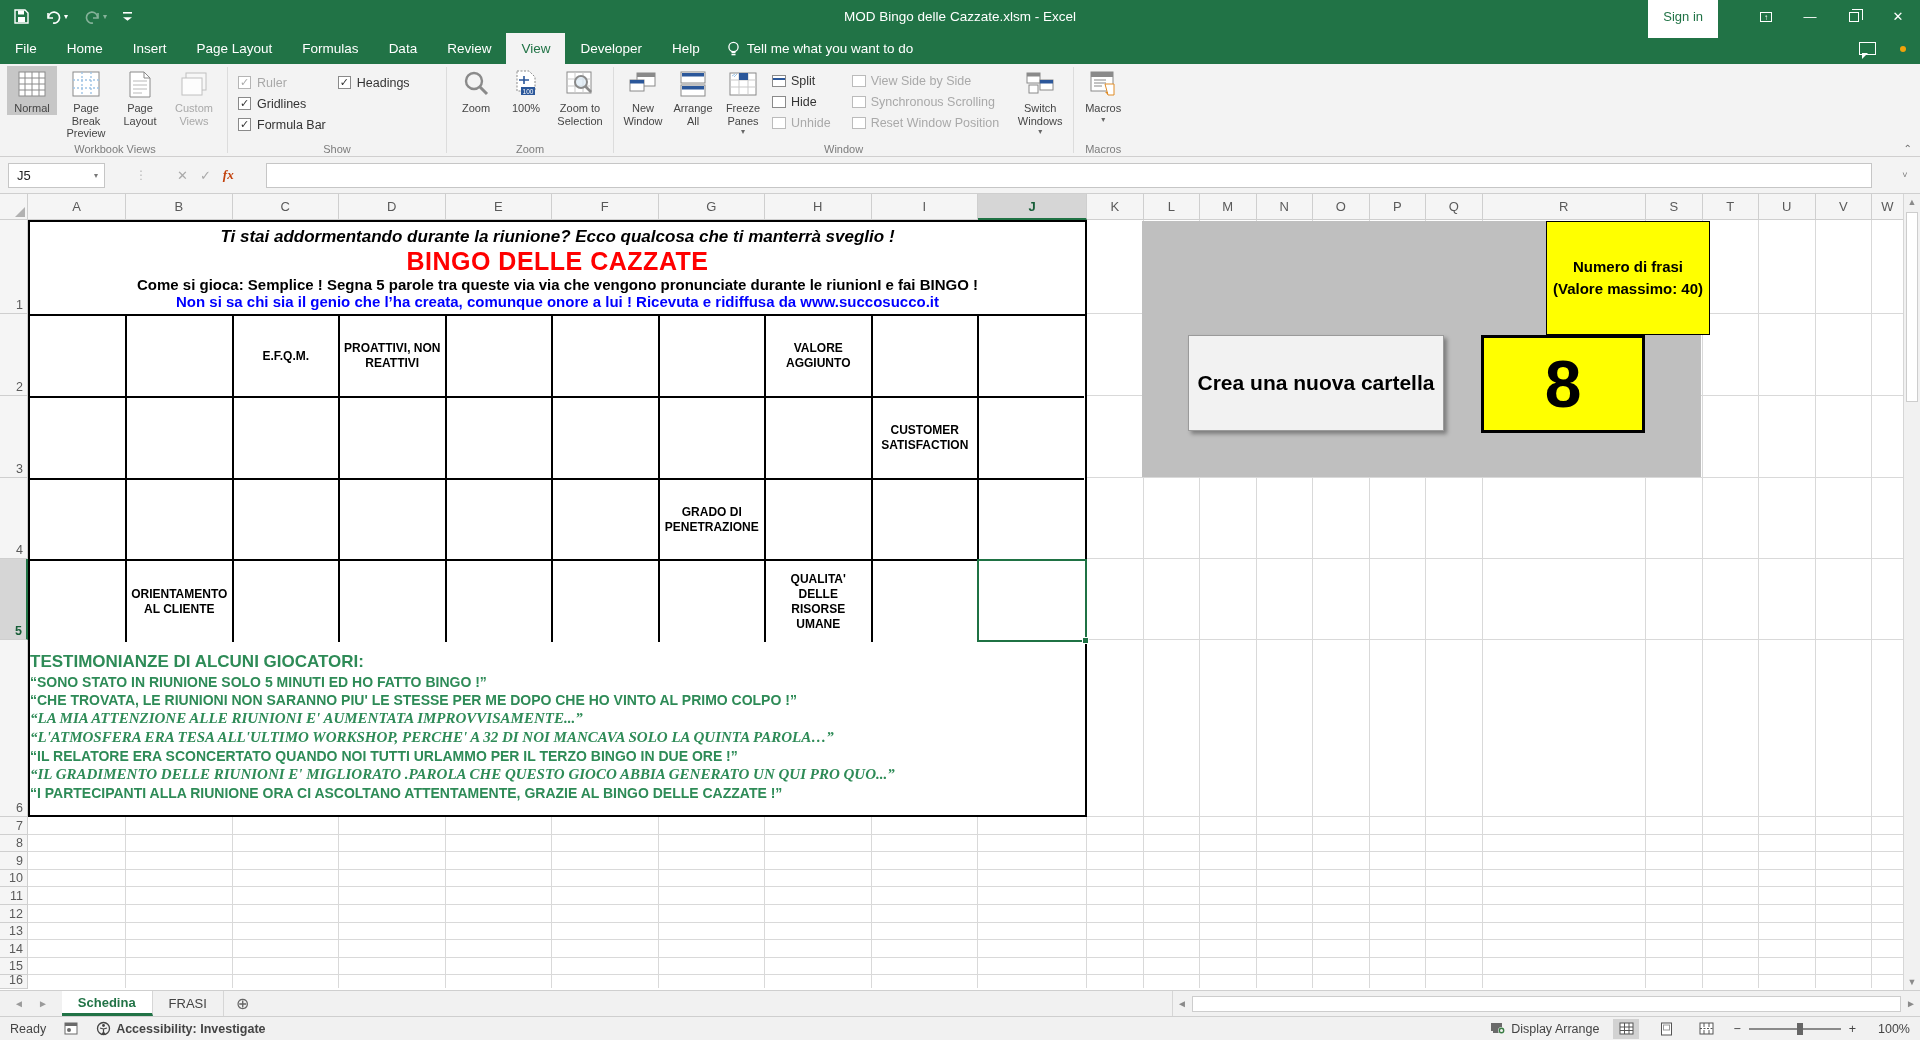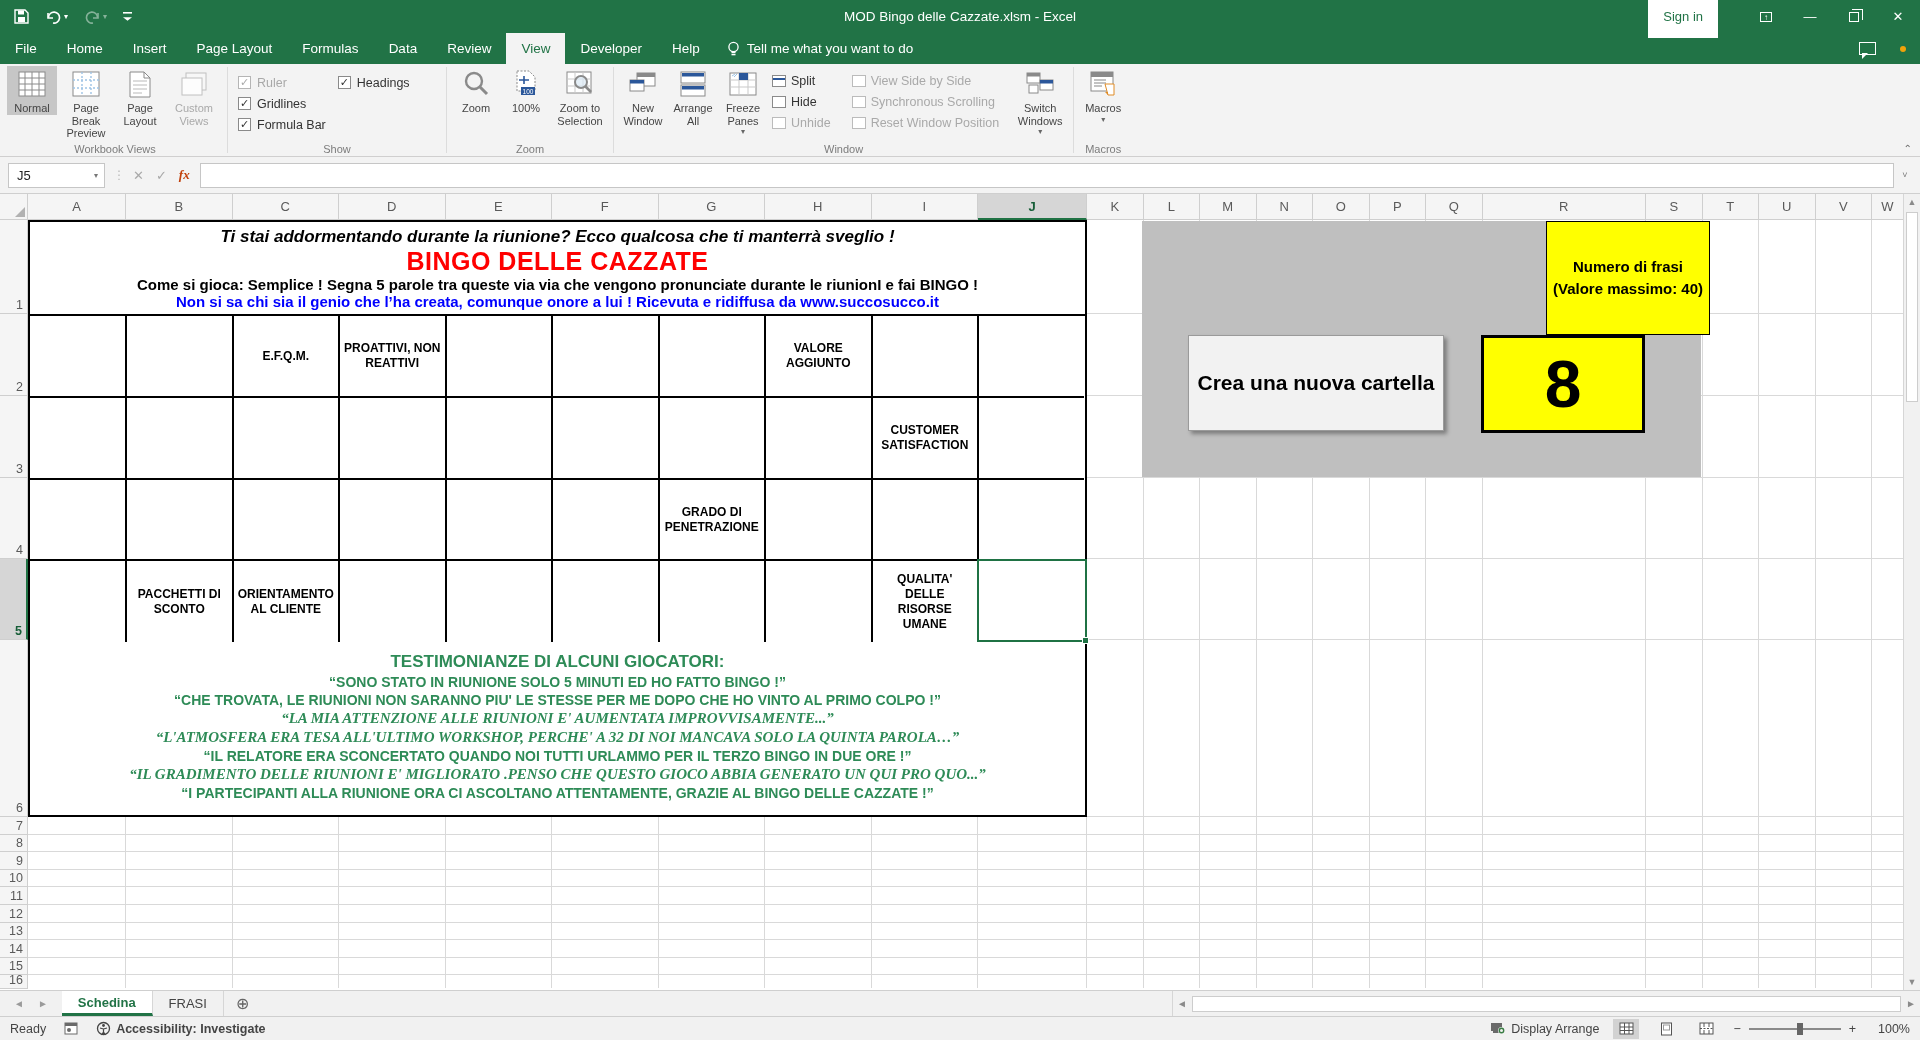--- a/index.html
+++ b/index.html
@@ -49,21 +49,21 @@
   .chk.dis .cbox { color:#a9a9a9; border-color:#b5b5b5; }
   .smallcol { display:flex; flex-direction:column; gap:3px; padding:6px 4px 0; }
   .sitem { display:flex; align-items:center; gap:5px; font-size:12.5px; color:#333; height:18px; white-space:nowrap; }
   .sitem.dis { color:#a9a9a9; }
   .micon { width:14px; height:12px; border:1px solid #8a8a8a; background:#fff; position:relative; flex:none; }
   .sitem.dis .micon { border-color:#bbb; }
   .micon.split:before { content:""; position:absolute; left:0; right:0; top:2px; height:2px; background:#2b579a; }
   .collapse-ribbon { position:absolute; right:8px; bottom:2px; font-size:10px; color:#666; }
 
   
-  .fbar { height:37px; background:#f3f3f3; display:flex; align-items:center; padding:0 4px 0 8px; border-bottom:1px solid #cfcfcf; }
+  .fbar { height:37px; background:#f3f3f3; display:flex; align-items:center; padding:0 4px 0 8px; border-bottom:1px solid #cfcfcf;gap:22px; }
   .namebox { width:97px; height:25px; background:#fff; border:1px solid #c6c6c6; font-size:13px; color:#222; display:flex; align-items:center; padding-left:8px; }
   .namebox .nbcaret { margin-left:auto; font-size:8px; color:#777; padding-right:6px; }
   .dots { color:#b9b9b9; font-size:12px; margin:0 8px; }
   .fxbtns { display:flex; align-items:center; gap:12px; margin-right:10px; color:#a9a9a9; font-size:13px; }
   .fxi { font-family:"Liberation Serif",serif; font-style:italic; color:#c2410c; font-weight:bold; }
   .finput { flex:1; height:25px; background:#fff; border:1px solid #c6c6c6; }
   .fexpand { width:22px; text-align:center; font-size:9px; color:#777; }
 
   
   .sheet { position:relative; height:796px; background:#fff; overflow:hidden; }
@@ -79,21 +79,21 @@
   .content-block { position:absolute; left:28px; top:26px; width:1059px; height:597px; background:#fff; border:2px solid #000; z-index:1; display:flex; flex-direction:column; }
   .title-block { height:92px; flex:none; display:flex; flex-direction:column; align-items:center; justify-content:center; gap:0px; }
   .t0 { font-size:17px; font-weight:bold; font-style:italic; color:#000; }
   .t1 { font-size:25px; font-weight:bold; color:#ff0000; letter-spacing:.5px; }
   .t2 { font-size:15px; font-weight:bold; color:#000; }
   .t3 { font-size:15px; font-weight:bold; color:#0000ff; }
   .bingo { flex:none; display:grid; border-top:2px solid #000; }
   .bcell { border-right:2px solid #000; border-bottom:2px solid #000; display:flex; align-items:center; justify-content:center; text-align:center; font-weight:bold; font-size:12px; line-height:1.25; padding:2px 4px; overflow:hidden; }
   .bcell.lastcol { border-right:none; }
   .bcell.lastrow { border-bottom:none; }
-  .testi { flex:1; display:flex; flex-direction:column; align-items:center; justify-content:center; gap:2px; color:#2e8b57; padding-bottom:4px; }
+  .testi { flex:1; display:flex; flex-direction:column; justify-content:center; gap:2px; color:#2e8b57; padding-bottom:4px; }
   .ts { font-weight:bold; font-size:14px; white-space:nowrap; }
   .ts.serif { font-family:"Liberation Serif",serif; font-style:italic; font-size:15px; }
   .ts.head { font-size:17px; }
 
   .grayblock { position:absolute; left:1142px; top:27px; width:559px; height:256px; background:#bfbfbf; z-index:1; }
   .ylabel { position:absolute; left:1546px; top:27px; width:164px; height:114px; background:#ffff00; border:1px solid #000; z-index:2; display:flex; flex-direction:column; align-items:center; justify-content:center; font-weight:bold; font-size:15px; line-height:1.45; text-align:center; }
   .ybig { position:absolute; left:1481px; top:141px; width:164px; height:98px; background:#ffff00; border:3px solid #000; z-index:2; display:flex; align-items:center; justify-content:center; font-weight:bold; font-size:66px; }
   .macrobtn { position:absolute; left:1188px; top:141px; width:256px; height:96px; background:#f2f2f2; border:1px solid #9a9a9a; box-shadow:3px 3px 4px rgba(0,0,0,.35); z-index:2; display:flex; align-items:center; justify-content:center; text-align:center; font-weight:bold; font-size:21px; line-height:1.3; }
   .selbox { position:absolute; left:977px; top:365px; width:110px; height:83px; border:2px solid #1f7244; z-index:4; }
   .fillhandle { position:absolute; right:-4px; bottom:-4px; width:7px; height:7px; background:#1f7244; border:1px solid #fff; }
@@ -456,38 +456,37 @@
         <div class="bcell"></div>
         <div class="bcell"></div>
         <div class="bcell"></div>
         <div class="bcell"></div>
         <div class="bcell"></div>
         <div class="bcell">GRADO DI PENETRAZIONE</div>
         <div class="bcell"></div>
         <div class="bcell"></div>
         <div class="bcell lastcol"></div>
         <div class="bcell lastrow"></div>
-        <div class="bcell lastrow">PACCHETTI DI SCONTO</div>
         <div class="bcell lastrow">ORIENTAMENTO AL CLIENTE</div>
         <div class="bcell lastrow"></div>
         <div class="bcell lastrow"></div>
         <div class="bcell lastrow"></div>
         <div class="bcell lastrow"></div>
         <div class="bcell lastrow"></div>
         <div class="bcell lastrow">QUALITA' DELLE RISORSE UMANE</div>
         <div class="bcell lastcol lastrow"></div>
       </div>
     <div class="testi" id="testi">
         <div class="ts head">TESTIMONIANZE DI ALCUNI GIOCATORI:</div>
         <div class="ts">“SONO STATO IN RIUNIONE SOLO 5 MINUTI ED HO FATTO BINGO !”</div>
         <div class="ts">“CHE TROVATA, LE RIUNIONI NON SARANNO PIU' LE STESSE PER ME DOPO CHE HO VINTO AL PRIMO COLPO !”</div>
         <div class="ts serif">“LA  MIA  ATTENZIONE ALLE RIUNIONI  E' AUMENTATA IMPROVVISAMENTE...”</div>
         <div class="ts serif">“L'ATMOSFERA ERA TESA ALL'ULTIMO WORKSHOP, PERCHE' A 32 DI NOI MANCAVA SOLO LA QUINTA PAROLA…”</div>
         <div class="ts">“IL RELATORE ERA  SCONCERTATO QUANDO NOI TUTTI URLAMMO PER IL TERZO BINGO IN DUE ORE !”</div>
-        <div class="ts serif">“IL GRADIMENTO DELLE RIUNIONI E' MIGLIORATO .PENSO CHE QUESTO GIOCO ABBIA  GENERATO UN QUI PRO QUO...”</div>
+        <div class="ts serif">“IL GRADIMENTO DELLE RIUNIONI E' MIGLIORATO .PAROLA CHE QUESTO GIOCO ABBIA  GENERATO UN QUI PRO QUO...”</div>
         <div class="ts">“I PARTECIPANTI ALLA RIUNIONE ORA CI ASCOLTANO ATTENTAMENTE, GRAZIE AL BINGO DELLE CAZZATE !”</div>
       </div>
   </div>
 
   <div class="grayblock"></div>
   <div class="macrobtn">
       <span>Crea una nuova cartella</span>
     </div>
   <div class="ylabel">
     <span>Numero di frasi</span>

